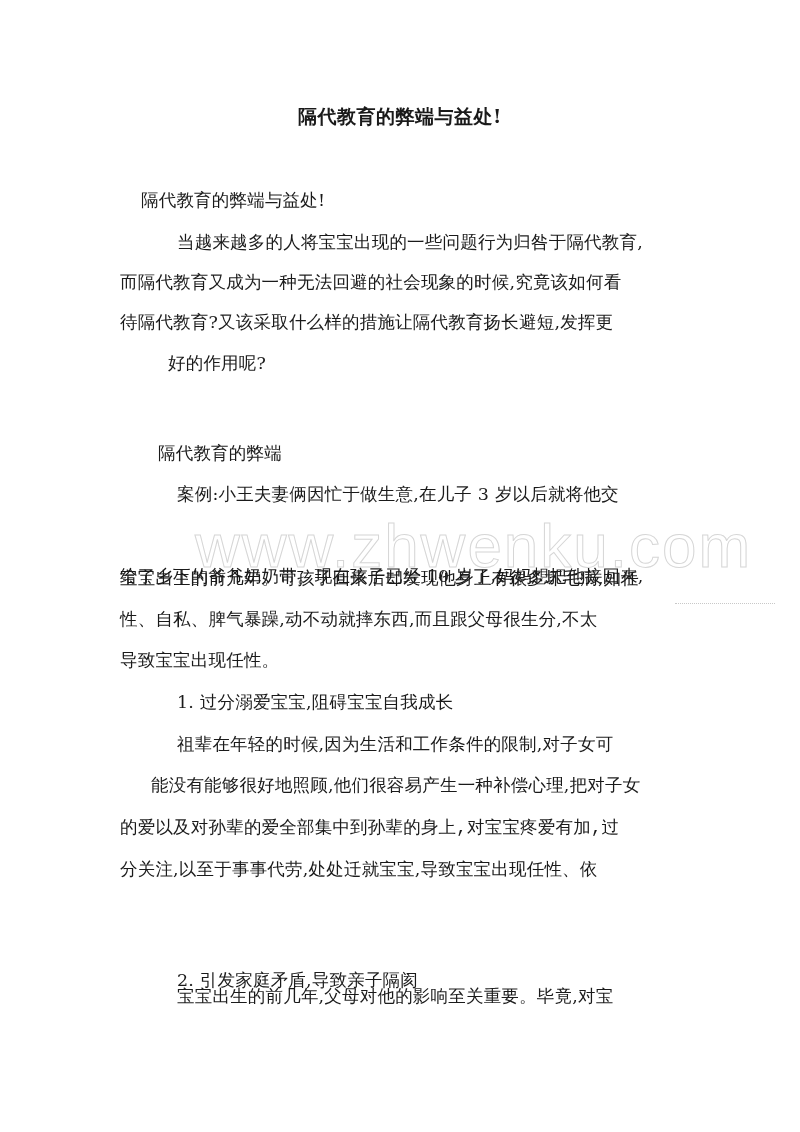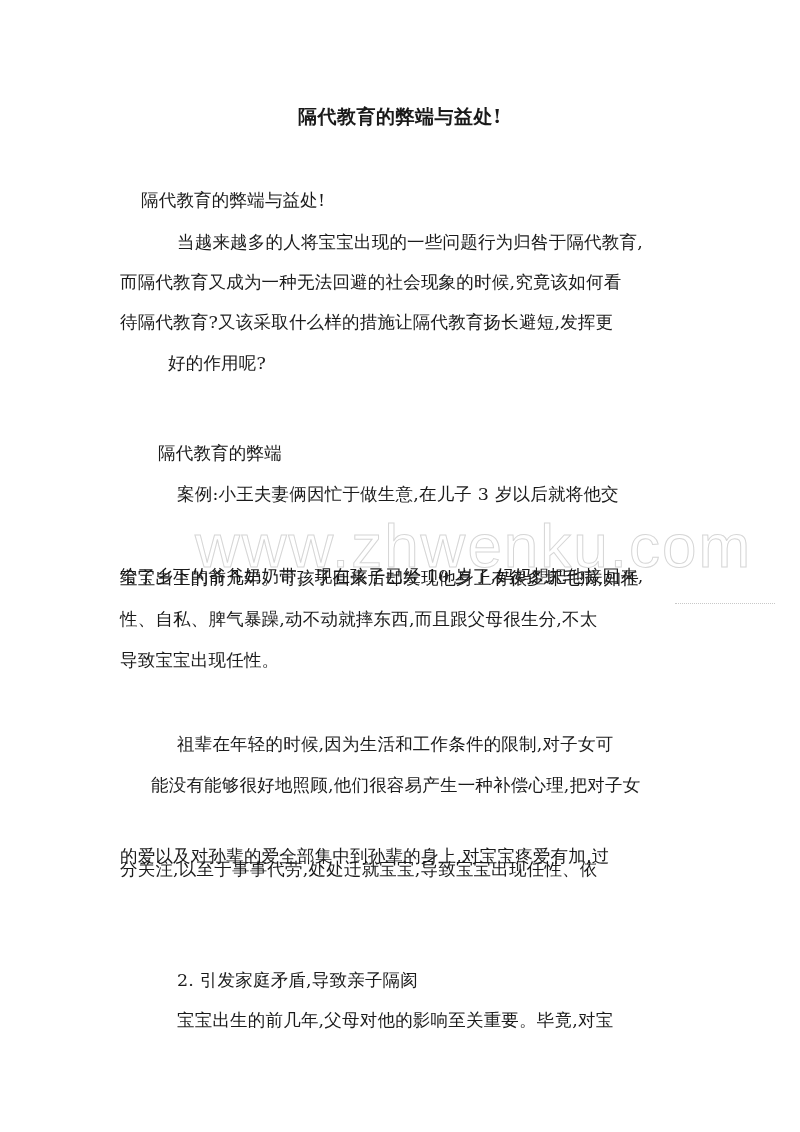--- a/index.html
+++ b/index.html
@@ -39,25 +39,26 @@
   <div class="line" style="left:120px; top:351px;margin-left:48px;">好的作用呢?</div>
 
   <div class="line" style="left:158px; top:441px;">隔代教育的弊端</div>
 
   <div class="line" style="left:177px; top:482px;">案例:小王夫妻俩因忙于做生意,在儿子 3 岁以后就将他交</div>
   <div class="line" style="left:120px; top:524px;margin-top:40px;">给了乡下的爷爷奶奶带。现在孩子已经 10 岁了,妈妈想把他接回来,</div>
   <div class="line" style="left:120px; top:566px;">宝宝出生的前几年。可孩子回来后却发现他身上有很多坏毛病,如任</div>
   <div class="line" style="left:120px; top:607px;">性、自私、脾气暴躁,动不动就摔东西,而且跟父母很生分,不太</div>
   <div class="line" style="left:120px; top:648px;">导致宝宝出现任性。</div>
 
+  <div class="line" style="left:177px; top:690px;">1. 过分溺爱宝宝,阻碍宝宝自我成长</div>
 
   <div class="line" style="left:177px; top:732px;">祖辈在年轻的时候,因为生活和工作条件的限制,对子女可</div>
   <div class="line" style="left:120px; top:773px;margin-left:31px;">能没有能够很好地照顾,他们很容易产生一种补偿心理,把对子女</div>
-  <div class="line" style="left:120px; top:844px;">的爱以及对孙辈的爱全部集中到孙辈的身上,对宝宝疼爱有加,过</div>
+  <div class="line" style="left:120px; top:815px;font-family:Liberation Mono, monospace;">的爱以及对孙辈的爱全部集中到孙辈的身上,对宝宝疼爱有加,过</div>
   <div class="line" style="left:120px; top:857px;">分关注,以至于事事代劳,处处迁就宝宝,导致宝宝出现任性、依</div>
 
   <div class="line" style="left:177px; top:968px;">2. 引发家庭矛盾,导致亲子隔阂</div>
 
-  <div class="line" style="left:177px; top:984px;margin-top:24px;">宝宝出生的前几年,父母对他的影响至关重要。毕竟,对宝</div>
+  <div class="line" style="left:177px; top:984px;">宝宝出生的前几年,父母对他的影响至关重要。毕竟,对宝</div>
 
   <div class="watermark">www.zhwenku.com</div>
   <div class="dotline"></div>
 </div>
 
 </body></html>

